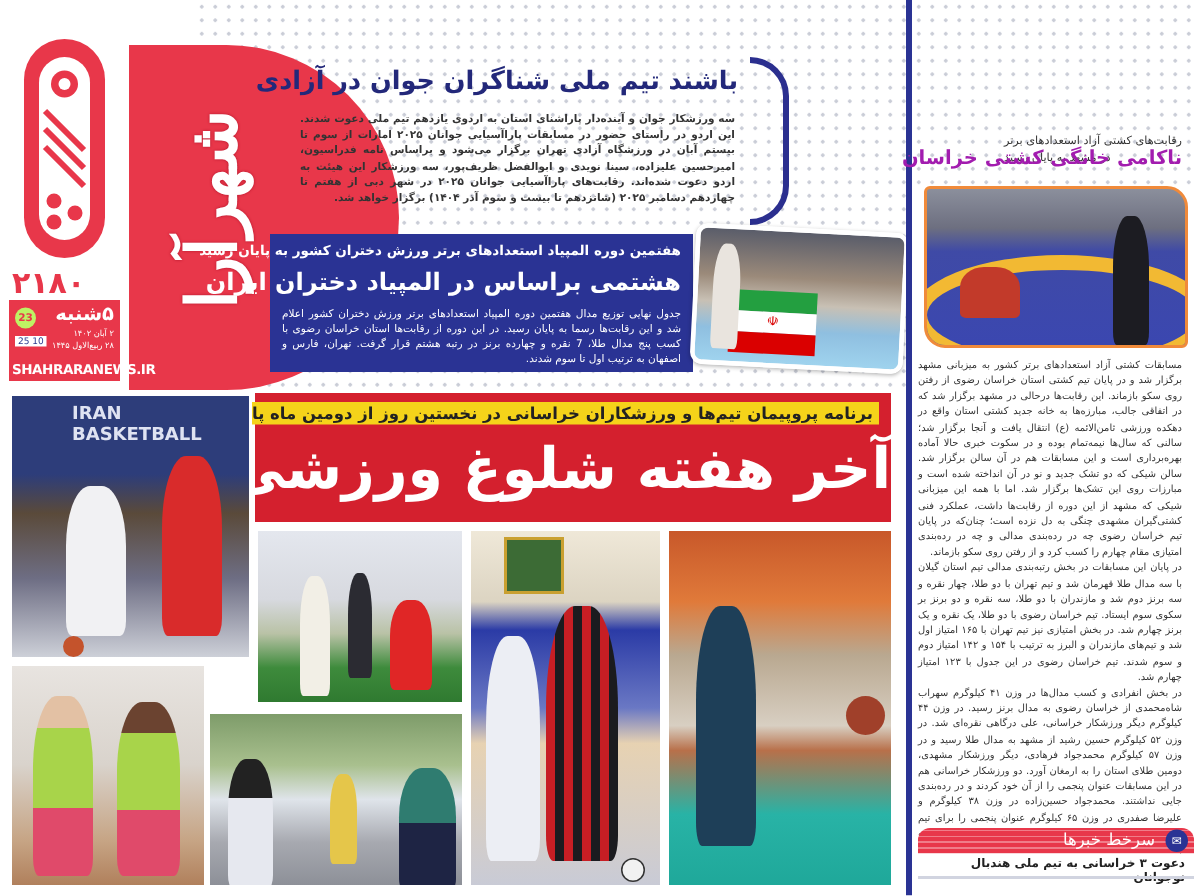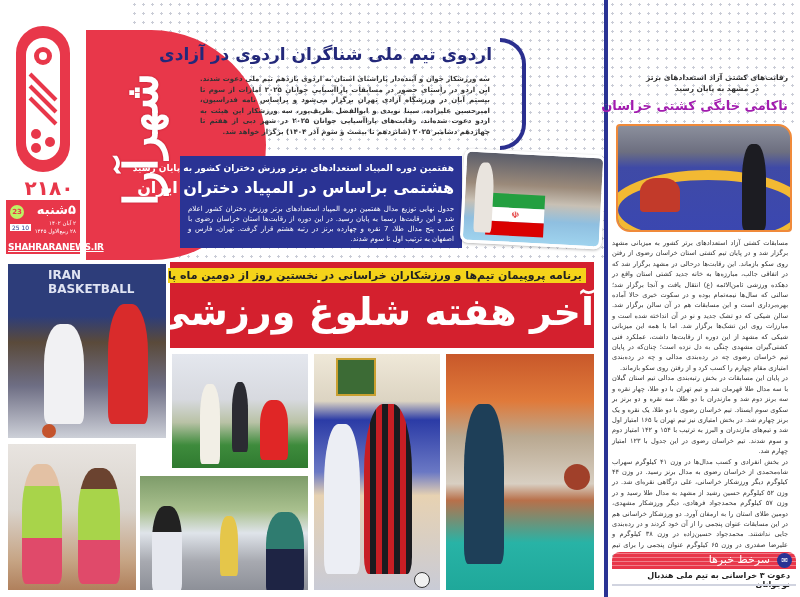--- a/index.html
+++ b/index.html
@@ -9,27 +9,27 @@
     background-image: radial-gradient(#c9ccd6 1px, transparent 1.2px);
     background-size: 9px 9px;
   }
   .abs { position: absolute; }
 
   
   .masthead { left: 0; top: 0; width: 200px; height: 258px; }
   .mast-circle { left: 86px; top: 30px; width: 180px; height: 230px; border-radius: 0 115px 115px 0; background: #e8374a; }
   .logo-mark { left: 12px; top: 24px; width: 62px; height: 150px; }
   .logo-title { left: 96px; top: 40px; width: 90px; height: 200px; color: #fff; font-family: "DejaVu Serif", serif; font-weight: bold; font-size: 46px; writing-mode: vertical-rl; text-orientation: mixed; direction: rtl; text-shadow: 0 0 2px #b0142a; line-height: 1; display:flex; align-items:center; justify-content:center; transform: rotate(180deg);}
-  .issue-no { left: 8px; top: 176px; width: 82px; text-align: center; color: #e8374a; font-weight: bold; font-size: 20px; letter-spacing: 6px; direction: rtl; }
+  .issue-no { left: 8px; top: 176px; width: 82px; text-align: left; color: #e8374a; font-weight: bold; font-size: 20px; letter-spacing: 6px; direction: rtl; }
   .date-box { left: 6px; top: 200px; width: 74px; height: 54px; background: #e8374a; color: #fff; }
   .date-box .day { position:absolute; right: 4px; top: 2px; font-size: 13px; font-weight: bold; direction: rtl; text-align: center; }
   .date-box .badge { position:absolute; left: 4px; top: 5px; width: 14px; height: 14px; border-radius: 50%; background:#bef264; color:#e8374a; font-size:7px; font-weight:bold; text-align:center; line-height:14px; }
   .date-box .dl { position:absolute; right: 4px; font-size: 5.5px; direction: rtl; }
   .date-box .gd { position:absolute; left:4px; top: 24px; font-size:6px; background:#fff; color:#2b3a8f; padding:0 2px; }
-  .date-box .site { position:absolute; left: 2px; bottom: 2px; font-size: 9px; font-weight:bold; letter-spacing:-0.3px;text-decoration:underline; }
+  .date-box .site { position:absolute; left: 2px; bottom: 2px; font-size: 9px; font-weight:bold; letter-spacing:-0.3px; }
 
   
   .top-story { left: 200px; top: 38px; width: 322px; height: 110px; }
   .top-bracket { left: 500px; top: 38px; width: 26px; height: 112px; border: 4px solid #2b2f8f; border-left: none; border-radius: 0 40px 40px 0; }
   .top-headline { right: 30px; top: 6px; font-size: 17px; font-weight: bold; color: #23287a; direction: rtl; white-space: nowrap; }
   .top-body { right: 32px; top: 36px; width: 290px; font-size: 7px; line-height: 10.5px; color: #333; direction: rtl; text-align: justify; font-weight: bold; }
 
   
   .olymp { left: 180px; top: 156px; width: 282px; height: 92px; background: #2a3394; color: #fff; }
   .olymp .kicker { position:absolute; right: 8px; top: 7px; font-size: 9px; font-weight: bold; direction: rtl; white-space:nowrap;text-align:right; }
@@ -51,21 +51,21 @@
   .p-soccer { left: 170px; top: 352px; width: 140px; height: 118px; background: linear-gradient(180deg,#e4e7ee 0%,#d7d9df 40%,#b9c2a6 60%,#3e8b3c 80%,#2f7a30 100%); }
   .p-futsal { left: 312px; top: 352px; width: 130px; height: 240px; background: linear-gradient(180deg,#efe8d8 0%,#dcd4c2 20%,#2b3ba6 28%,#6a78c4 50%,#e7d2b2 60%,#c9cbd6 100%); }
   .p-womenbb { left: 444px; top: 352px; width: 152px; height: 240px; background: linear-gradient(180deg,#c8582a 0%,#e07a3a 20%,#b9a890 35%,#d8cfc2 55%,#b8704a 62%,#28b3a6 80%,#1fa89a 100%); }
   .p-players { left: 6px; top: 442px; width: 132px; height: 150px; background: linear-gradient(180deg,#e8e4e0 0%,#d9d3cc 45%,#c6a484 80%,#b0805c 100%); }
   .p-walk { left: 138px; top: 474px; width: 172px; height: 118px; background: linear-gradient(180deg,#7e9c6a 0%,#a9c08e 30%,#dfe4ea 50%,#a7a9b0 75%,#8d9098 100%); }
 
   .fig { position:absolute; border-radius: 40% 40% 10% 10%; }
 
   
   .right-rule { left: 604px; top: 0; width: 4px; height: 597px; background: #2a3394; }
-  .wr-kicker { right: 12px; top: 72px; font-size: 7.5px; font-weight: bold; color:#333; direction: rtl; text-align:center; line-height: 11px; }
+  .wr-kicker { right: 12px; top: 88px; font-size: 7.5px; font-weight: normal; color:#333; direction: rtl; text-align:left; line-height: 11px; }
   .wr-head { right: 12px; top: 98px; font-size: 13px; font-weight: bold; color: #a21caf; direction: rtl; white-space:nowrap; }
   .wr-photo { left: 616px; top: 124px; width: 176px; height: 108px; border: 2px solid #f08a3a; border-radius: 4px 14px 4px 14px; overflow:hidden;
     background: linear-gradient(180deg,#8b8f9c 0%,#6d6f80 25%,#3f4aa6 40%,#3b47b0 100%); }
   .mat-ring { position:absolute; left: -10px; top: 44px; width: 200px; height: 80px; border: 10px solid #f2b933; border-radius: 50%; }
   .wr-body { right: 12px; top: 238px; width: 176px; font-size: 6.6px; line-height: 10.4px; color:#333; direction: rtl; text-align: justify; }
   .wr-body p + p { margin-top: 0; }
 
   .headlines-box { left: 612px; top: 552px; width: 184px; height: 36px; }
   .hb-top { position:absolute; left: 0; top: 0; width: 184px; height: 17px; background: #e8374a; border-radius: 8px 8px 0 0;
     background-image: repeating-linear-gradient(0deg, transparent 0 3px, rgba(255,255,255,.35) 3px 4px); background-color:#e8374a;}
@@ -103,21 +103,21 @@
     <div class="day">۵شنبه</div>
     <div class="dl" style="top:20px">۲ آبان ۱۴۰۲</div>
     <div class="dl" style="top:28px">۲۸ ربیع‌الاول ۱۴۴۵</div>
     <div class="gd">25 10</div>
     <div class="site">SHAHRARANEWS.IR</div>
   </div>
 </div>
 
 <div class="abs top-bracket"></div>
 <div class="abs top-story">
-  <div class="abs top-headline">اردوی تیم ملی شناگران اردوی در آزادی</div>
+  <div class="abs top-headline">باشند تیم ملی شناگران جوان در آزادی</div>
   <div class="abs top-body">سه ورزشکار جوان و آینده‌دار پاراشنای استان به اردوی یازدهم تیم ملی دعوت شدند. این اردو در راستای حضور در مسابقات پاراآسیایی جوانان ۲۰۲۵ امارات از سوم تا بیستم آبان در ورزشگاه آزادی تهران برگزار می‌شود و براساس نامه فدراسیون، امیرحسین علیزاده، سینا نویدی و ابوالفضل ظریف‌پور، سه ورزشکار این هیئت به اردو دعوت شده‌اند. رقابت‌های پاراآسیایی جوانان ۲۰۲۵ در شهر دبی از هفتم تا چهاردهم دسامبر ۲۰۲۵ (شانزدهم تا بیست و سوم آذر ۱۴۰۴) برگزار خواهد شد.</div>
 </div>
 
 <div class="abs olymp">
   <div class="kicker">هفتمین دوره المپیاد استعدادهای برتر ورزش دختران کشور به پایان رسید</div>
   <div class="head">هشتمی براساس در المپیاد دختران ایران</div>
   <div class="body">جدول نهایی توزیع مدال هفتمین دوره المپیاد استعدادهای برتر ورزش دختران کشور اعلام شد و این رقابت‌ها رسما به پایان رسید. در این دوره از رقابت‌ها استان خراسان رضوی با کسب پنج مدال طلا، 7 نقره و چهارده برنز در رتبه هشتم قرار گرفت. تهران، فارس و اصفهان به ترتیب اول تا سوم شدند.</div>
 </div>
 <div class="abs olymp-photo">
   <div class="flag">

